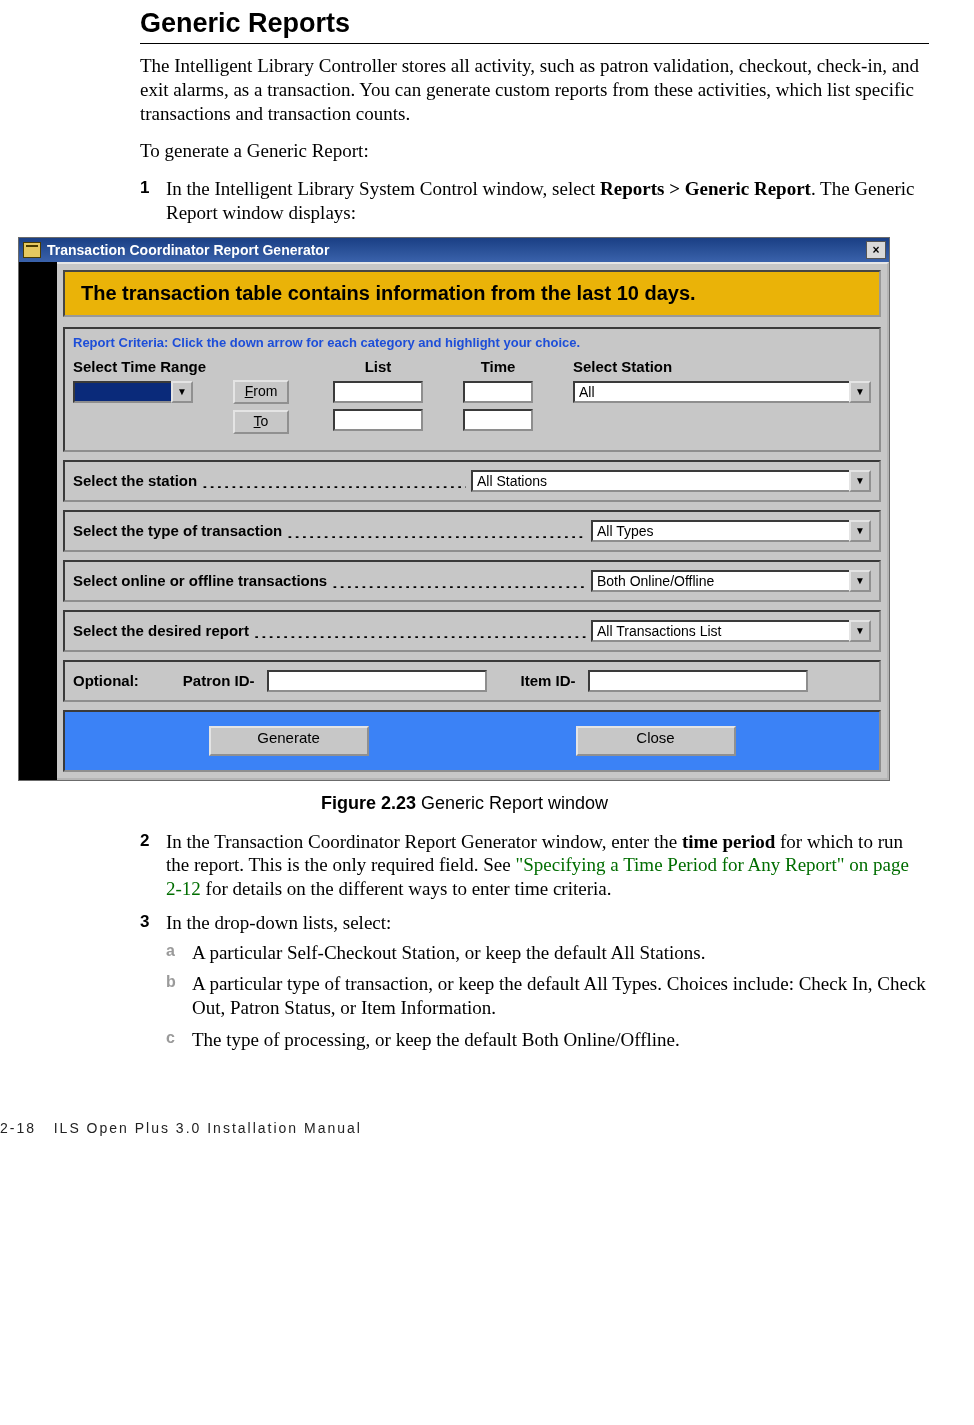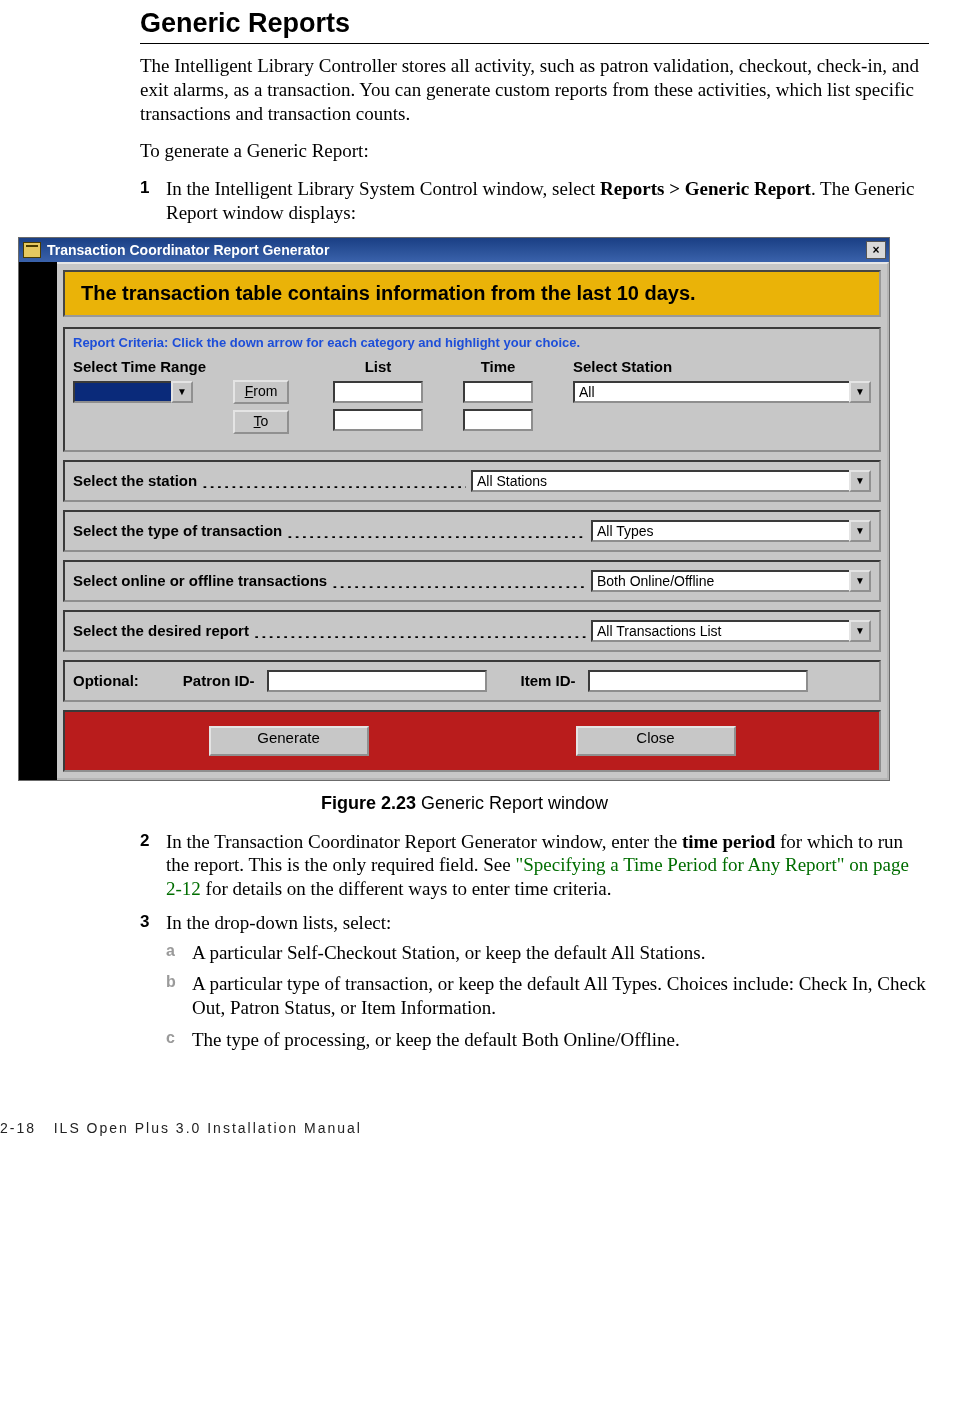--- a/index.html
+++ b/index.html
@@ -252,21 +252,21 @@
   .panel .combo.right { width: 280px; flex: 0 0 280px; }
   .leader-panel { padding: 8px 8px; }
   .optional-row {
     display: flex; align-items: center; gap: 12px;
   }
   .optional-row .sunken-input { width: 200px; }
   .button-bar {
     display: flex; justify-content: space-around;
     padding: 14px 40px;
     border: 2px inset #8e8e8e;
-    background: #b91c1c;
+    background: #3b82f6;
   }
   .button-bar .win-button {
     width: 160px; height: 30px; font-size: 15px;
   }
 </style>
 </head>
 <body>
 
 <div class="page">
 

